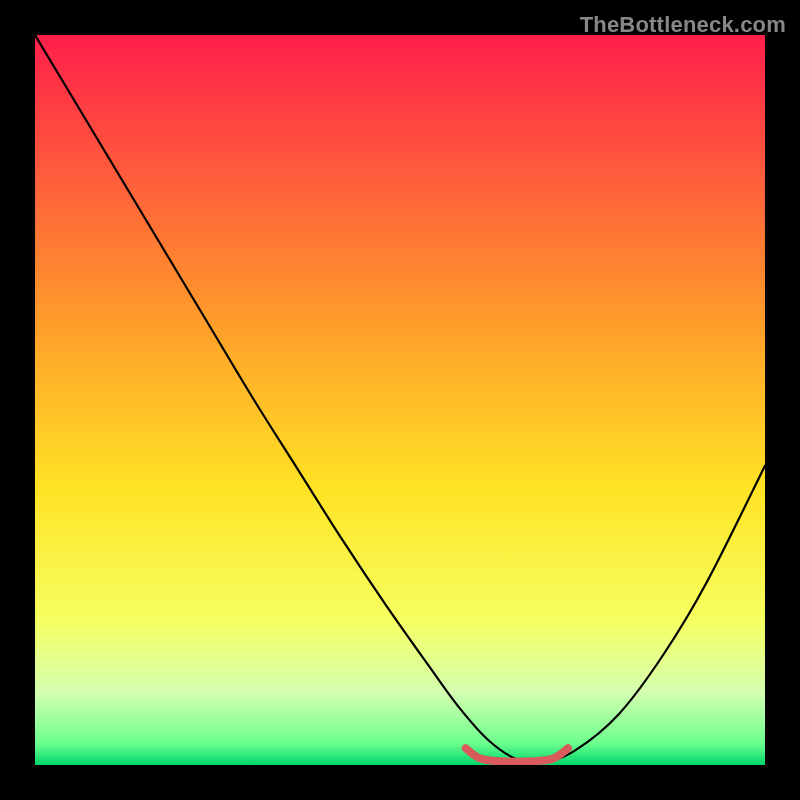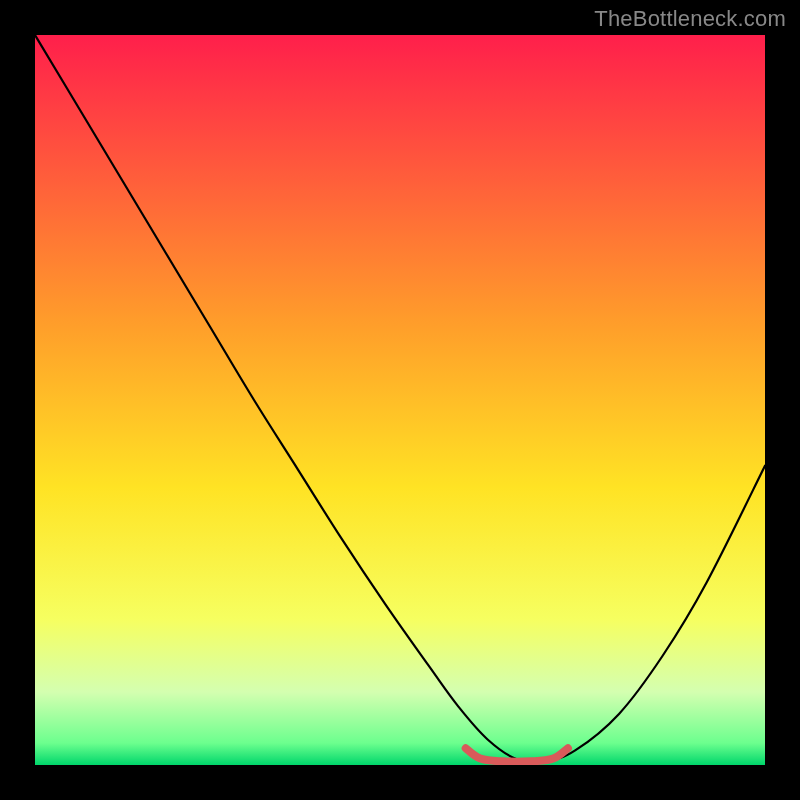--- a/index.html
+++ b/index.html
@@ -12,25 +12,25 @@
     font-family: Arial, Helvetica, sans-serif;
   }
   .frame {
     position: relative;
     width: 800px;
     height: 800px;
     background: #000;
   }
   .watermark {
     position: absolute;
-    top: 6px;
+    top: 12px;
     right: 14px;
     color: #888;
     font-size: 22px;
-    font-weight: 400;
+    font-weight: 700;
     letter-spacing: 0.2px;
     z-index: 10;
   }
   .plot-area {
     position: absolute;
     left: 35px;
     top: 35px;
     width: 730px;
     height: 730px;
     overflow: hidden;

